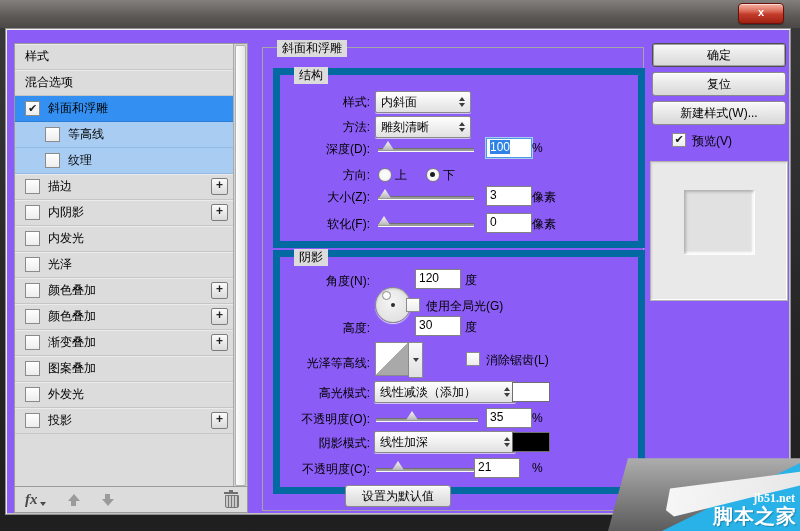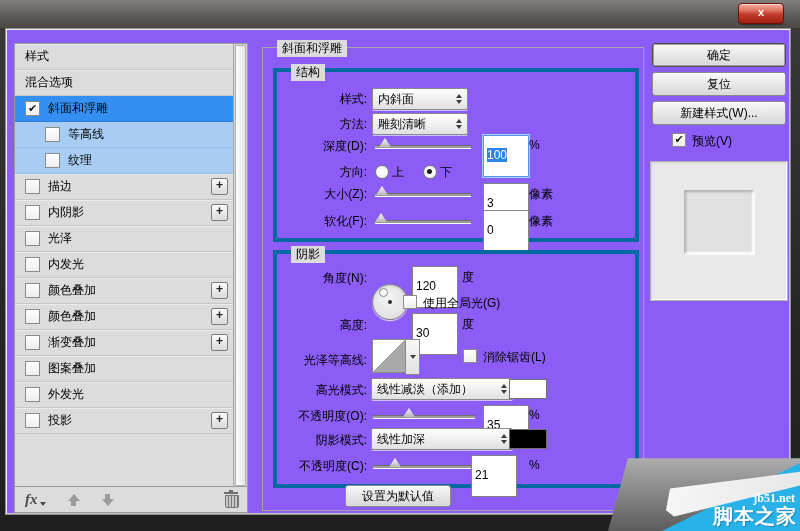--- a/index.html
+++ b/index.html
@@ -53,33 +53,33 @@
   .blkarrow.down .tri{bottom:0;border-top:7px solid #9b9b9b;}
   .blkarrow.down .stem{position:absolute;left:3.5px;bottom:7px;width:5px;height:5px;background:#9b9b9b;}
   .trash{margin-left:auto;position:relative;width:12px;height:12px;}
   .trash .lid{position:absolute;top:-2px;left:-1px;width:14px;height:2px;background:#6f6f6f;}
   .trash .grip{position:absolute;top:-4px;left:4px;width:4px;height:2px;background:#6f6f6f;}
   .trash .body{position:absolute;top:1px;left:0;width:12px;height:11px;border-radius:0 0 2px 2px;
     background:repeating-linear-gradient(90deg,#c9c9c9 0 2px,#777 2px 3px);border:1px solid #777;}
   
   .main-box{position:absolute;left:256px;top:18px;width:380px;height:462px;border:1px solid #a5a5a5;}
   .legend{position:absolute;top:-8px;left:14px;background:#dcdcdc;padding:0 5px;white-space:nowrap;}
-  .gbox{position:absolute;border:4px solid #0369a1;}
+  .gbox{position:absolute;border:7px solid #0369a1;}
   .g-structure{left:10px;top:20px;width:358px;height:166px;}
   .g-shading{left:10px;top:202px;width:358px;height:230px;}
   .flabel{position:absolute;left:0px;width:90px;text-align:right;white-space:nowrap;}
   .unit{position:absolute;white-space:nowrap;}
   .dd{position:absolute;height:20px;border:1px solid #8a8a8a;border-radius:2px;cursor:pointer;
     background:linear-gradient(#ffffff,#ebebeb 65%,#e1e1e1);display:flex;align-items:center;
     justify-content:space-between;padding:0 5px;box-shadow:0 1px 0 rgba(255,255,255,.6);}
   .dda{display:flex;flex-direction:column;gap:2px;flex:0 0 auto;margin-left:4px;}
   .dda::before{content:"";border-left:3.5px solid transparent;border-right:3.5px solid transparent;border-bottom:4px solid #3c3c3c;}
   .dda::after{content:"";border-left:3.5px solid transparent;border-right:3.5px solid transparent;border-top:4px solid #3c3c3c;}
   .numin{position:absolute;width:38px;height:16px;border:1px solid #828282;background:#fff;
-    padding:12px 3px;line-height:15px;font-size:12px;}
+    padding:1px 3px;line-height:15px;font-size:12px;}
   .numin.focus{border-color:#4f96e3;box-shadow:0 0 0 1px #a8cdf3;}
   .selected-text{background:#2f82e8;color:#fff;}
   .track{position:absolute;height:2px;background:#9a9a9a;
     border-top:1px solid #6f6f6f;border-bottom:1px solid #fbfbfb;}
   .thumb{position:absolute;top:-8px;width:12px;height:9px;cursor:pointer;
     clip-path:polygon(50% 0,100% 100%,0 100%);
     background:linear-gradient(#f6f6f6,#b8b8b8);filter:drop-shadow(0 0 1px #555);}
   .radio{position:absolute;width:12px;height:12px;border:1px solid #7d7d7d;border-radius:50%;
     background:radial-gradient(#ffffff,#ededed);cursor:pointer;}
   .radio.on::after{content:"";position:absolute;left:3px;top:3px;width:5px;height:5px;
@@ -160,25 +160,25 @@
           <span class="lbl">描边</span>
           <span class="plus">+</span>
         </div>
         <div class="srow">
           <span class="cb"></span>
           <span class="lbl">内阴影</span>
           <span class="plus">+</span>
         </div>
         <div class="srow">
           <span class="cb"></span>
+          <span class="lbl">内发光</span>
+        </div>
+        <div class="srow">
+          <span class="cb"></span>
           <span class="lbl">光泽</span>
-        </div>
-        <div class="srow">
-          <span class="cb"></span>
-          <span class="lbl">内发光</span>
         </div>
         <div class="srow">
           <span class="cb"></span>
           <span class="lbl">颜色叠加</span>
           <span class="plus">+</span>
         </div>
         <div class="srow">
           <span class="cb"></span>
           <span class="lbl">颜色叠加</span>
           <span class="plus">+</span>

